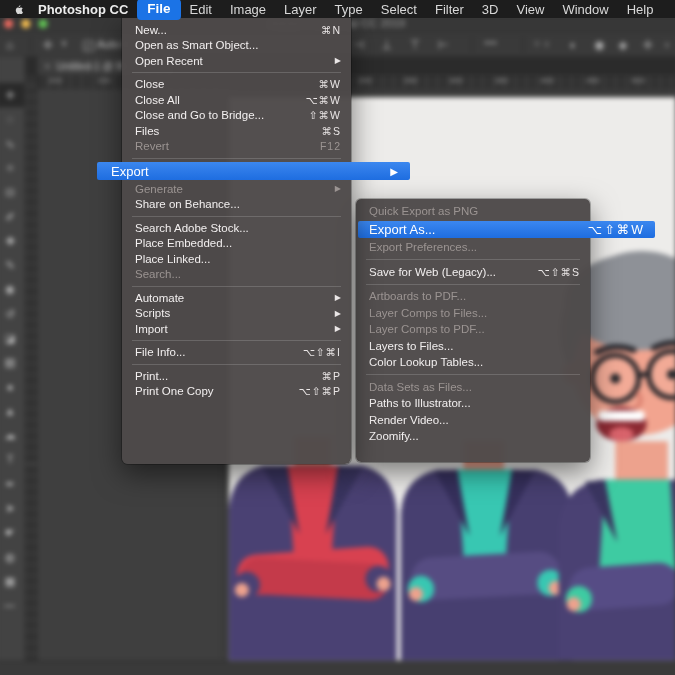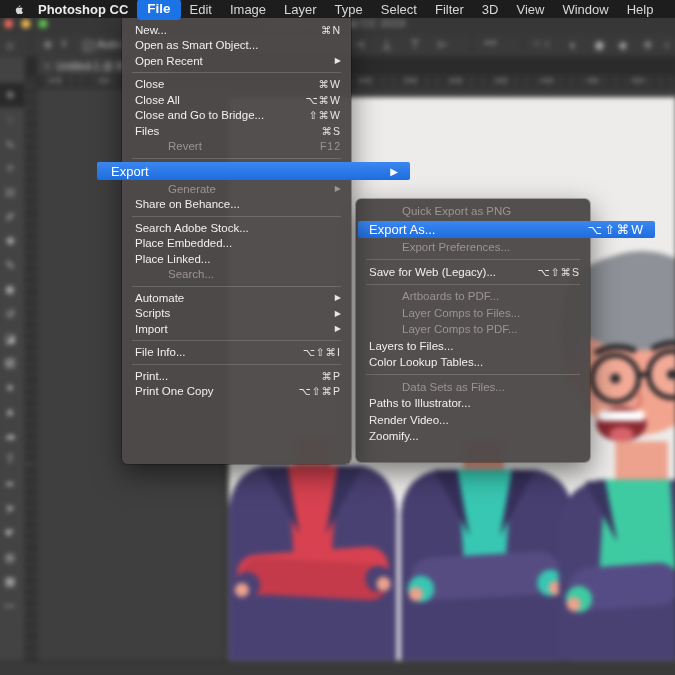--- a/index.html
+++ b/index.html
@@ -45,21 +45,21 @@
   .apple{display:flex;align-items:center;padding:0 4px;}
   
   .panel{position:absolute;background:rgba(77,73,73,.97);box-shadow:0 10px 28px rgba(0,0,0,.5),0 0 0 1px rgba(0,0,0,.25);
     padding:4px 0;box-sizing:border-box;color:#f2efef;}
   .filemenu{left:122px;top:18px;width:229px;height:446px;border-radius:0 0 6px 6px;z-index:30;}
   .exportmenu{left:356px;top:199px;width:234px;height:263px;border-radius:5px;z-index:20;}
   .mrow{display:flex;justify-content:space-between;align-items:center;height:15.5px;padding:0 10px 0 13px;font-size:11.5px;}
   .exportmenu .mrow{height:16.5px;}
   .mrow .sc{font-size:10.5px;letter-spacing:1px;color:#eae6e6;}
   .mrow .arrow{font-size:8px;color:#eae6e6;}
-  .mrow.dis,.mrow.dis .sc,.mrow.dis .arrow{color:#9b9492;margin-left:33px;}
+  .mrow.dis,.mrow.dis .sc,.mrow.dis .arrow{color:#9b9492;}
   .msep{height:1px;background:rgba(255,255,255,.16);margin:3.5px 10px;}
   .hl{background:linear-gradient(#3b87ef,#1e6de0);height:18px;margin:1px 0 1px -25px;width:313px;
     border-radius:2px;padding:0 12px 0 14px;font-size:13px;color:#fff;box-sizing:border-box;}
   .hl .arrow{font-size:10px;color:#fff;}
   .hl2{background:linear-gradient(#3b87ef,#1e6de0);height:18px;margin:1.5px 0 1.5px 2px;width:297px;
     border-radius:2px;padding:0 10px 0 11px;font-size:13px;color:#fff;box-sizing:border-box;}
   .hl2 .sc{font-size:12.5px;letter-spacing:2px;color:#fff;}
 </style>
 </head>
 <body>

